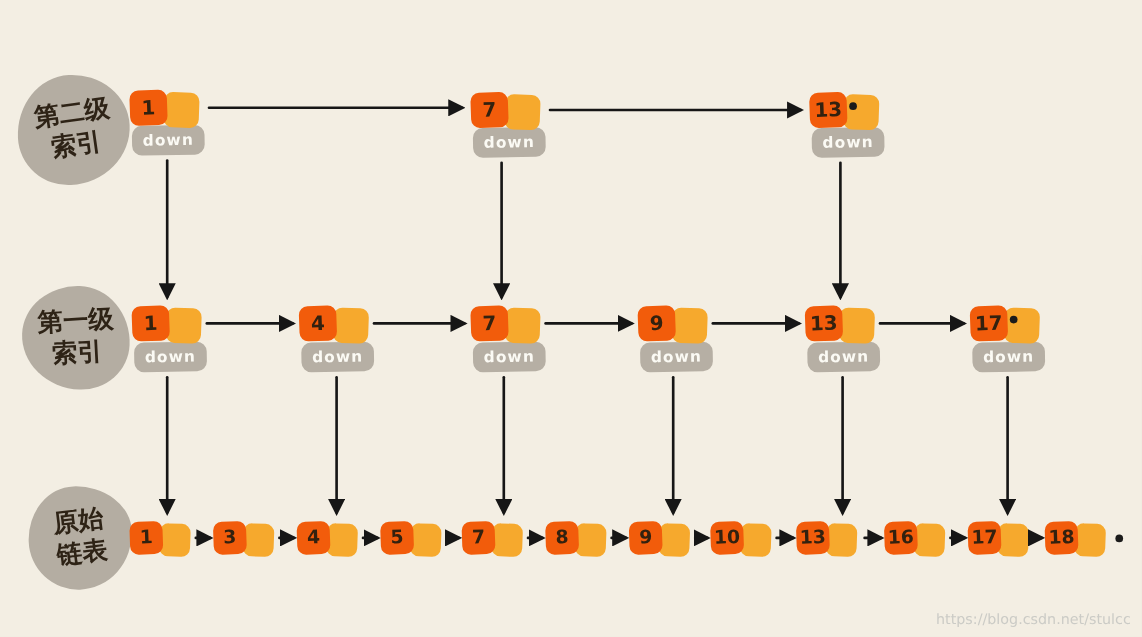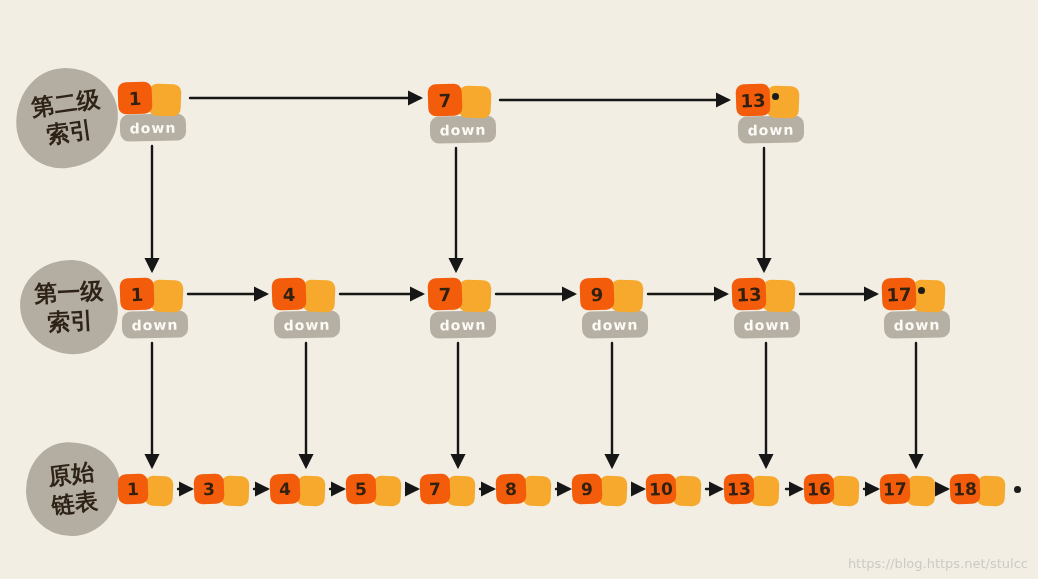--- a/index.html
+++ b/index.html
@@ -209,14 +209,14 @@
       <line x1="480" y1="489" x2="493" y2="489" marker-end="url(#ah)"></line>
       <line x1="556" y1="489" x2="569" y2="489" marker-end="url(#ah)"></line>
       <line x1="632" y1="489" x2="643" y2="489" marker-end="url(#ah)"></line>
       <line x1="706" y1="489" x2="721" y2="489" marker-end="url(#ah)"></line>
       <line x1="786" y1="489" x2="801" y2="489" marker-end="url(#ah)"></line>
       <line x1="864" y1="489" x2="877" y2="489" marker-end="url(#ah)"></line>
       <line x1="938" y1="489" x2="947" y2="489" marker-end="url(#ah)"></line>
     </g>
   </svg>
 
-  <div class="watermark">https://blog.https.net/stulcc</div>
+  <div class="watermark">https://blog.csdn.net/stulcc</div>
 </div>
 
 </body></html>

